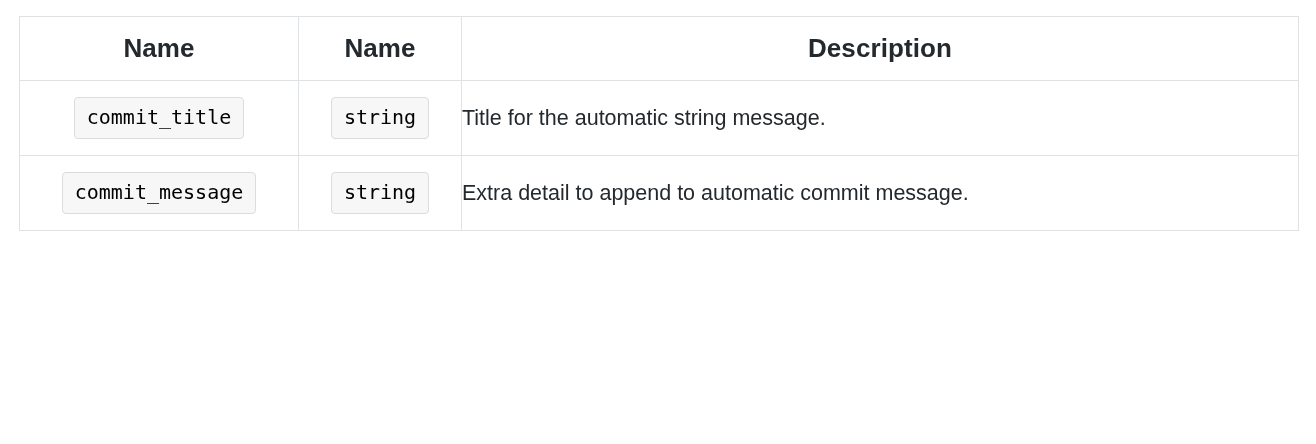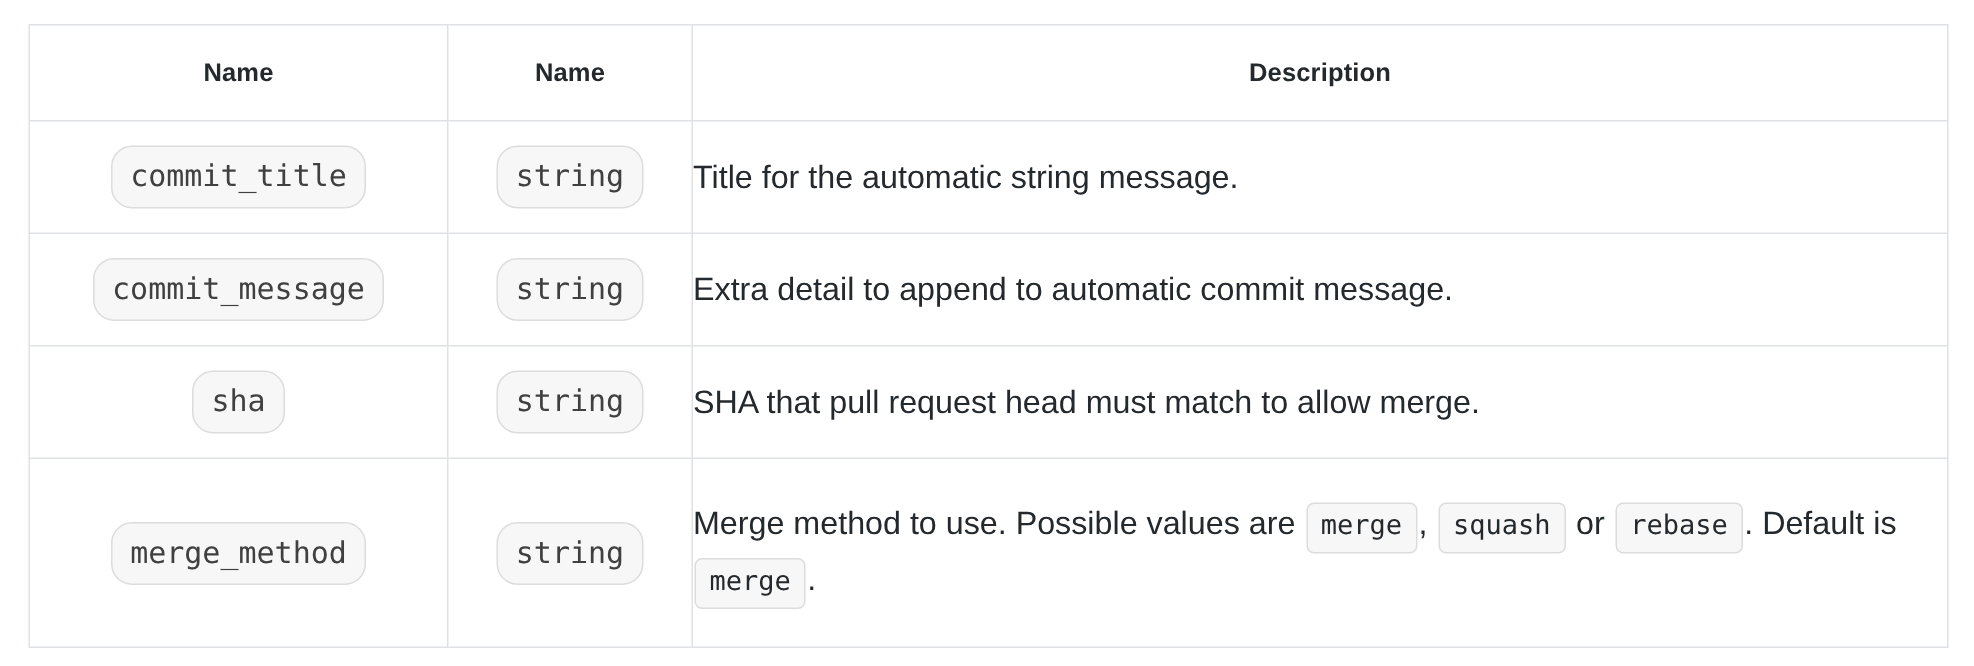--- a/index.html
+++ b/index.html
@@ -30,21 +30,21 @@
   }
 
   table.params-table th,
   table.params-table td {
     border: 1px solid #dfe2e5;
     vertical-align: middle;
     background: #ffffff;
   }
 
   table.params-table thead th {
-    font-size: 17px;
+    font-size: 26px;
     font-weight: bold;
     color: #24292e;
     text-align: center;
     height: 63px;
     padding: 0 12px;
     letter-spacing: 0.1px;
   }
 
   col.col-name  { width: 279px; }
   col.col-type  { width: 163px; }
@@ -74,24 +74,24 @@
     color: #24292e;
     text-align: left;
   }
 
   code.code-badge {
     font-family: "DejaVu Sans Mono", "Liberation Mono", monospace;
     font-size: 20px;
     line-height: 1;
     background: #f7f7f7;
     border: 1px solid #dcdcdc;
-    border-radius: 14px;
+    border-radius: 4px;
     padding: 9px 12px 11px 12px;
     display: inline-block;
-    color: #404040;
+    color: #000000;
     white-space: pre;
   }
 
   code.code-inline {
     font-family: "DejaVu Sans Mono", "Liberation Mono", monospace;
     font-size: 18px;
     line-height: 1;
     background: #f7f7f7;
     border: 1px solid #dcdcdc;
     border-radius: 5px;
@@ -140,41 +140,15 @@
             <code class="code-badge">commit_message</code>
           </span>
         </td>
         <td class="cell-center">
           <span class="cell-inner">
             <code class="code-badge">string</code>
           </span>
         </td>
         <td class="cell-desc">Extra detail to append to automatic commit message.</td>
       </tr>
-      <tr>
-        <td class="cell-center">
-          <span class="cell-inner">
-            <code class="code-badge">sha</code>
-          </span>
-        </td>
-        <td class="cell-center">
-          <span class="cell-inner">
-            <code class="code-badge">string</code>
-          </span>
-        </td>
-        <td class="cell-desc">SHA that pull request head must match to allow merge.</td>
-      </tr>
-      <tr class="row-tall">
-        <td class="cell-center">
-          <span class="cell-inner">
-            <code class="code-badge">merge_method</code>
-          </span>
-        </td>
-        <td class="cell-center">
-          <span class="cell-inner">
-            <code class="code-badge">string</code>
-          </span>
-        </td>
-        <td class="cell-desc">Merge method to use. Possible values are <code class="code-inline">merge</code>, <code class="code-inline">squash</code> or <code class="code-inline">rebase</code>. Default is <code class="code-inline">merge</code>.</td>
-      </tr>
     </tbody>
   </table>
 </div>
 
 </body></html>

